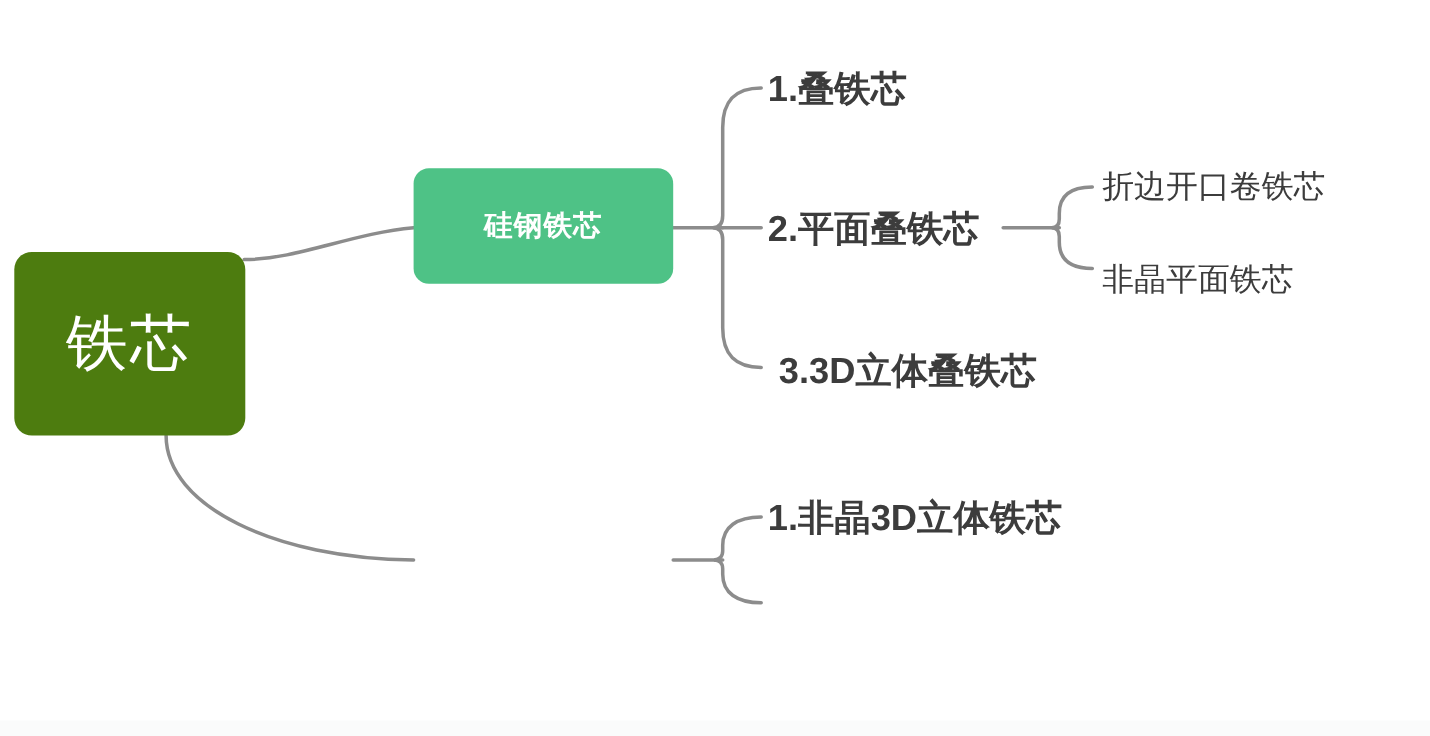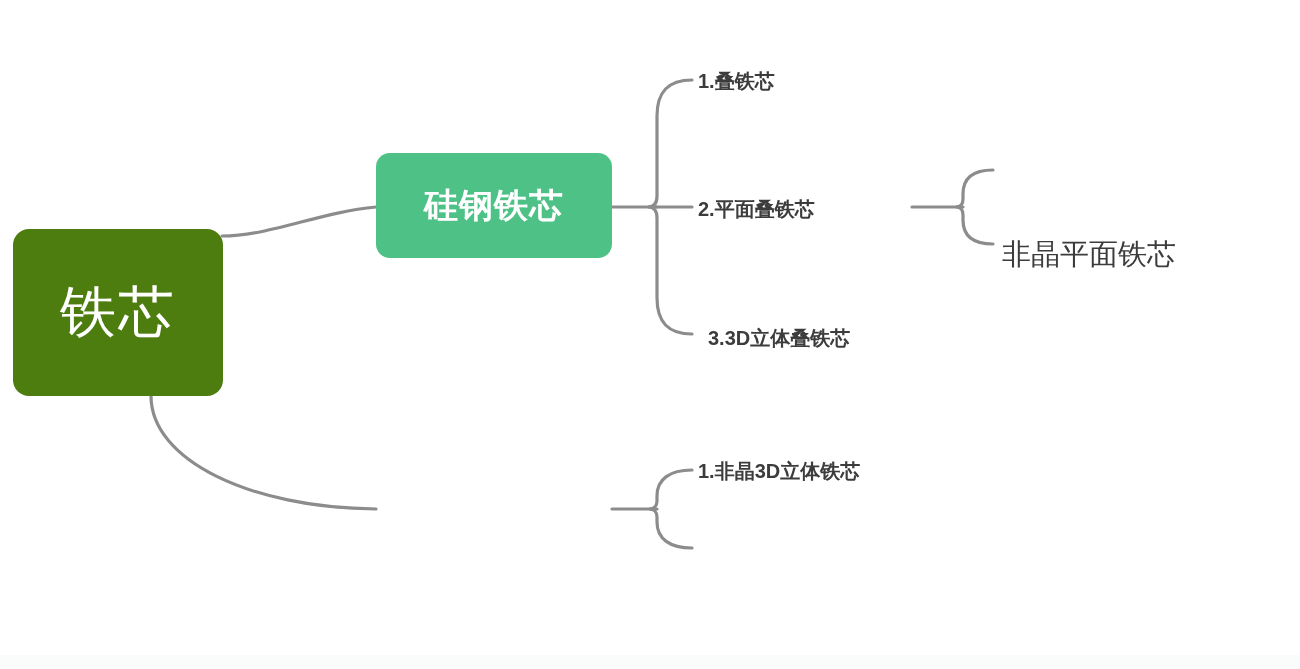--- a/index.html
+++ b/index.html
@@ -48,40 +48,40 @@
     height: 167px;
     background: #4d7c0f;
     border-radius: 16px;
     font-size: 56px;
     font-weight: 400;
     letter-spacing: 2px;
   }
   .node-branch {
     background: #4ec286;
     border-radius: 14px;
-    font-size: 34px;
+    font-size: 26px;
     font-weight: bold;
     letter-spacing: 1px;
   }
   .node-branch-1 {
     left: 376px;
     top: 153px;
     width: 236px;
     height: 105px;
   }
   .node-branch-2 {
     left: 376px;
     top: 456px;
     width: 236px;
     height: 105px;
   }
   .leaf {
     position: absolute;
     color: #3c3c3c;
-    font-size: 20px;
+    font-size: 33px;
     font-weight: bold;
     white-space: nowrap;
     transform: translateY(-50%);
   }
   .leaf-sub {
     position: absolute;
     color: #3c3c3c;
     font-size: 29px;
     font-weight: normal;
     white-space: nowrap;
@@ -136,19 +136,20 @@
     <span>硅钢铁芯</span>
   </div>
 
 
   <div class="leaf" style="left:698px; top:81px;">1.叠铁芯</div>
 
   <div class="leaf" style="left:698px; top:209px;">2.平面叠铁芯</div>
 
   <div class="leaf" style="left:708px; top:338px;">3.3D立体叠铁芯</div>
 
+  <div class="leaf-sub" style="left:1002px; top:170px;">折边开口卷铁芯</div>
 
   <div class="leaf-sub" style="left:1002px; top:255px;">非晶平面铁芯</div>
 
   <div class="leaf" style="left:698px; top:471px;">1.非晶3D立体铁芯</div>
 
 
 </div>
 
 </body></html>

